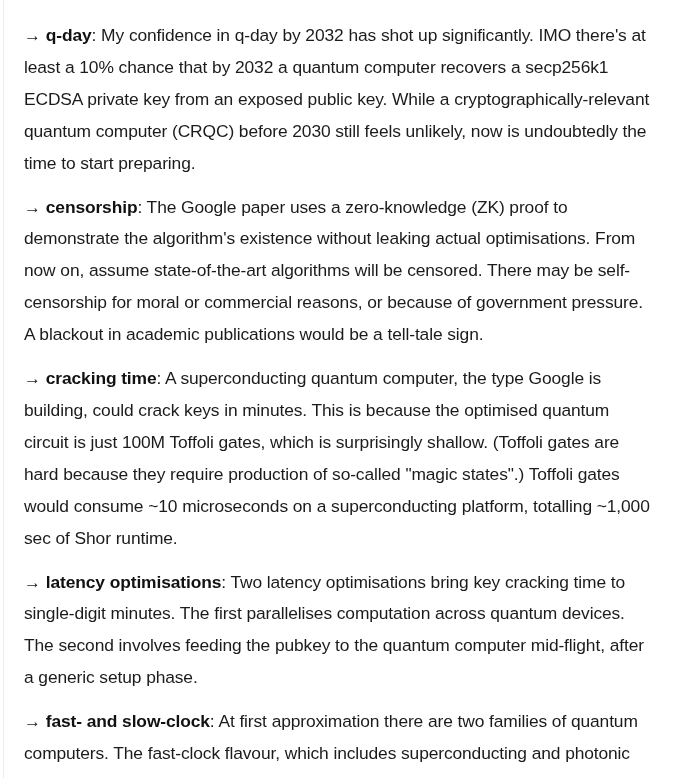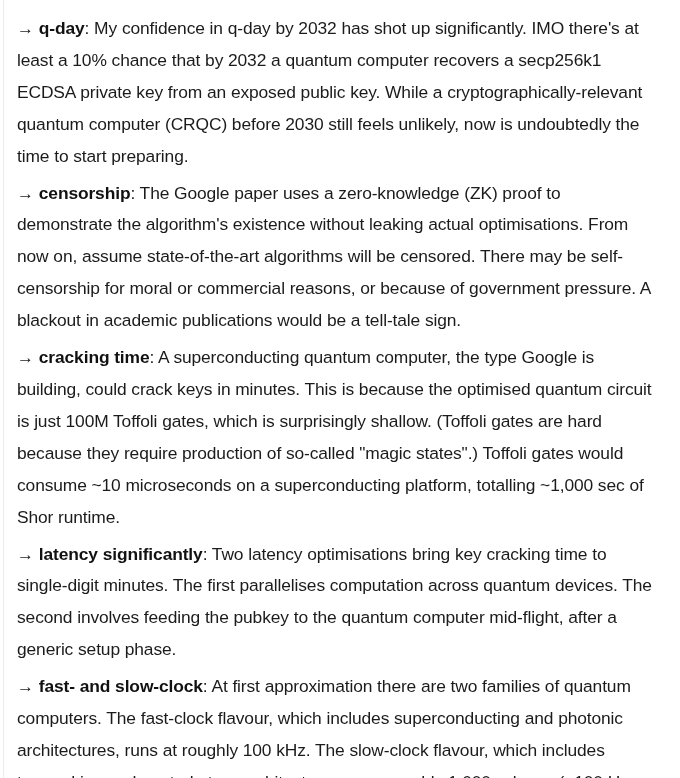--- a/index.html
+++ b/index.html
@@ -29,21 +29,21 @@
   #article {
     position: absolute;
     left: 0;
     top: 0;
     width: 680px;
     padding: 8px 18px 0 12px;
     box-sizing: border-box;
   }
 
   .para {
-    margin: 5px;
+    margin: 12px;
     font-size: 17.4px;
     line-height: 31.9px;
     letter-spacing: -0.12px;
     word-spacing: 0.1px;
     text-align: left;
     color: #1b1b1b;
   }
 
   .arrow {
     font-size: 17px;
@@ -62,17 +62,17 @@
 <div id="left-rule"></div>
 
 <div id="article">
 
   <p class="para"><span class="arrow">→</span> <span class="lead">q-day</span><span>:</span><span> My confidence in q-day by 2032 has shot up significantly. IMO there's at least a 10% chance that by 2032 a quantum computer recovers a secp256k1 ECDSA private key from an exposed public key. While a cryptographically-relevant quantum computer (CRQC) before 2030 still feels unlikely, now is undoubtedly the time to start preparing.</span></p>
 
   <p class="para"><span class="arrow">→</span> <span class="lead">censorship</span><span>:</span><span> The Google paper uses a zero-knowledge (ZK) proof to demonstrate the algorithm's existence without leaking actual optimisations. From now on, assume state-of-the-art algorithms will be censored. There may be self-censorship for moral or commercial reasons, or because of government pressure. A blackout in academic publications would be a tell-tale sign.</span></p>
 
   <p class="para"><span class="arrow">→</span> <span class="lead">cracking time</span><span>:</span><span> A superconducting quantum computer, the type Google is building, could crack keys in minutes. This is because the optimised quantum circuit is just 100M Toffoli gates, which is surprisingly shallow. (Toffoli gates are hard because they require production of so-called "magic states".) Toffoli gates would consume ~10 microseconds on a superconducting platform, totalling ~1,000 sec of Shor runtime.</span></p>
 
-  <p class="para"><span class="arrow">→</span> <span class="lead">latency significantly</span><span>:</span><span> Two latency optimisations bring key cracking time to single-digit minutes. The first parallelises computation across quantum devices. The second involves feeding the pubkey to the quantum computer mid-flight, after a generic setup phase.</span></p>
+  <p class="para"><span class="arrow">→</span> <span class="lead">latency optimisations</span><span>:</span><span> Two latency optimisations bring key cracking time to single-digit minutes. The first parallelises computation across quantum devices. The second involves feeding the pubkey to the quantum computer mid-flight, after a generic setup phase.</span></p>
 
   <p class="para"><span class="arrow">→</span> <span class="lead">fast- and slow-clock</span><span>:</span><span> At first approximation there are two families of quantum computers. The fast-clock flavour, which includes superconducting and photonic architectures, runs at roughly 100 kHz. The slow-clock flavour, which includes trapped ion and neutral atom architectures, runs roughly 1,000x slower (~100 Hz, or ~1 week to crack a single key).</span></p>
 
 </div>
 
 </body></html>

